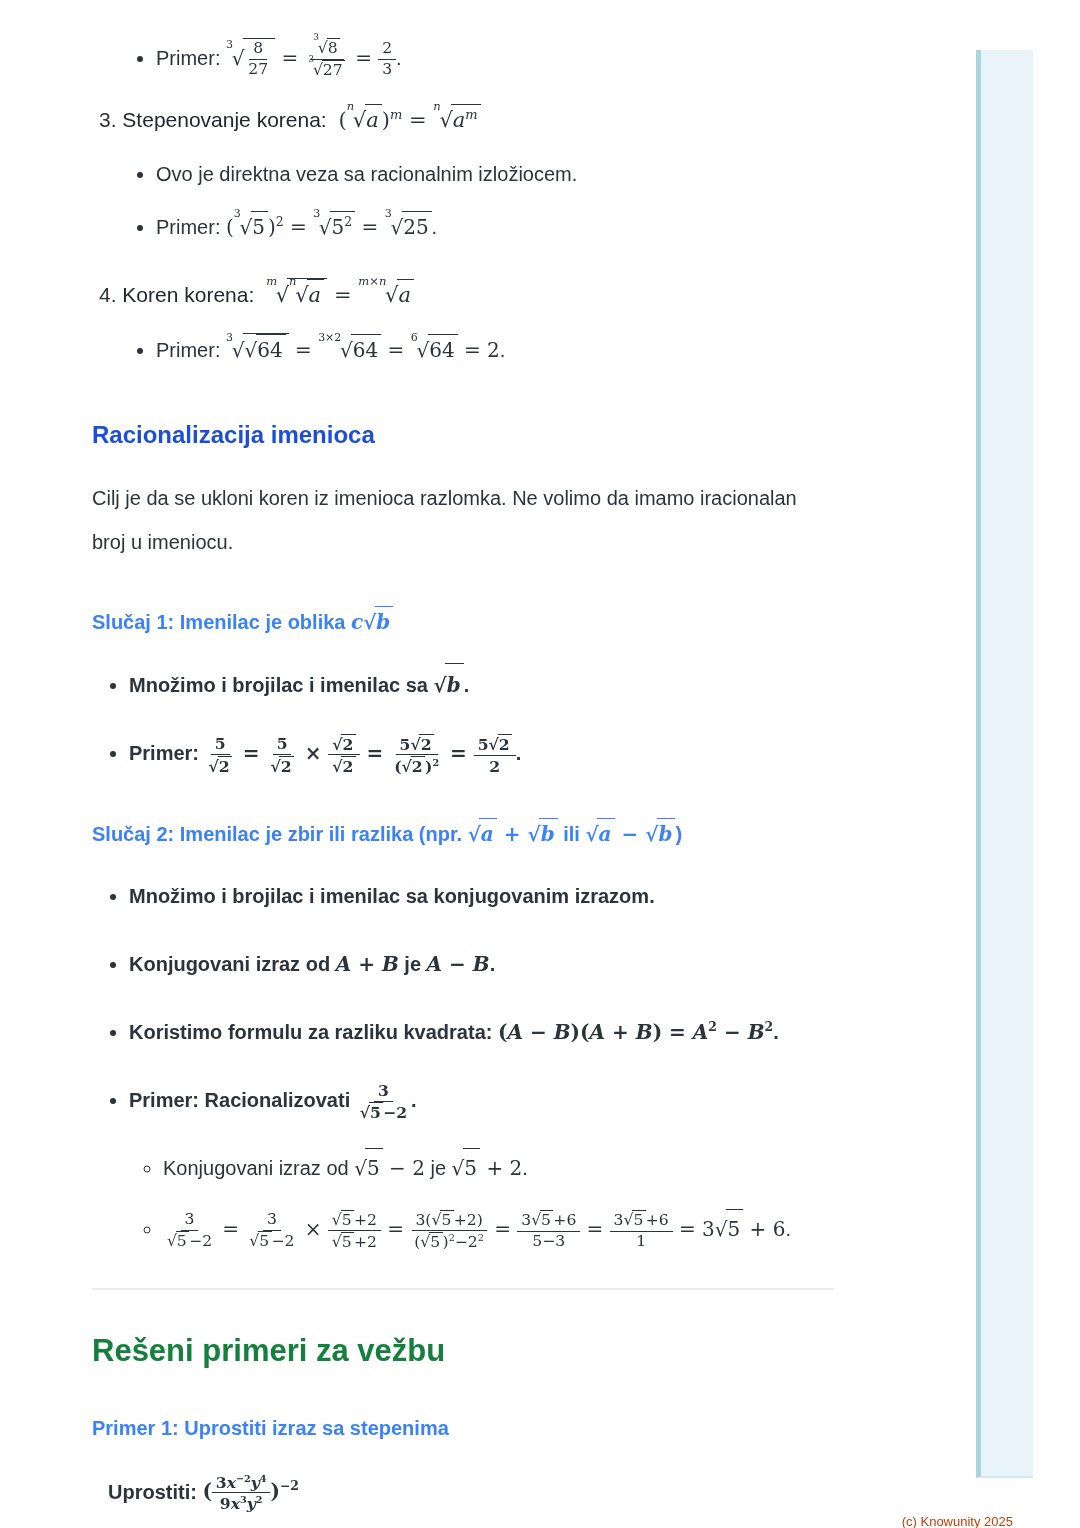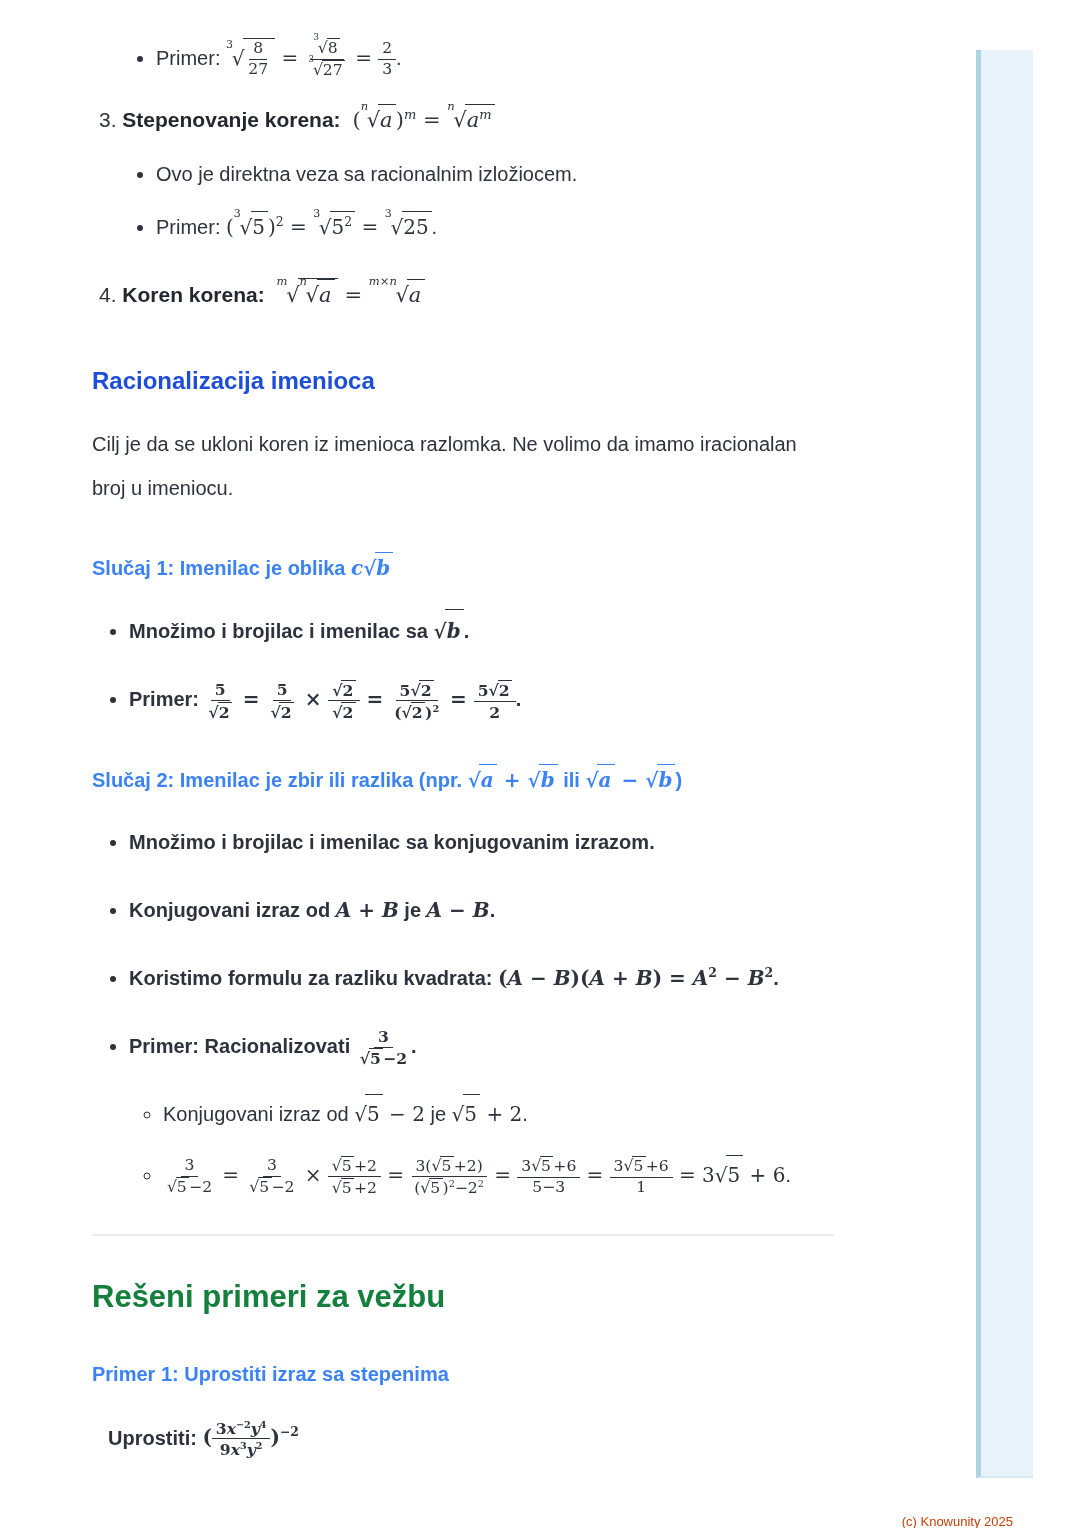--- a/index.html
+++ b/index.html
@@ -29,21 +29,21 @@
   ul.shallow{padding-left:21px;}
   ul.subs{list-style:circle outside;padding-left:50px;margin-top:22px;}
   ul.deep > li{margin:24px 0;}
   ul.shallow > li{margin:26px 16px;line-height:2.1;font-weight:bold;}
   ul.subs > li{margin:22px 0;line-height:1.9;}
   li::marker{color:#2d333c;}
 
   
   .rule{margin-top:16px;}
   .rule-head{margin-left:7px;font-size:21px;}
-  .rule-title{font-weight:700;color:#23272e;}
+  .rule-title{font-weight:400;color:#23272e;}
   .rule-math{margin-left:6px;}
   .rule4{margin-top:36px;}
   .rule ul.deep li{margin:22px 0;}
 
   h1.accent{font-size:31px;font-weight:700;margin:42px 0 0;line-height:1.25;}
   h2.accent{font-size:24px;font-weight:700;margin:54px 0 0;line-height:1.3;}
   h3{font-size:20px;font-weight:700;color:#3b82f6;margin:42px 0 0;line-height:1.5;}
   p.intro{margin:26px 0 0;line-height:2.2;}
   p.task{margin:30px 16px 0;font-weight:bold;}
 
@@ -87,20 +87,23 @@
         <li>Primer: <span class="mth">(<span class="sq"><sup class="ix">3</sup>√<span class="ov">5</span></span>)<sup>2</sup> = <span class="sq"><sup class="ix">3</sup>√<span class="ov">5<sup>2</sup></span></span> = <span class="sq"><sup class="ix">3</sup>√<span class="ov">25</span></span></span>.</li>
       </ul>
     </div>
 
     <div class="rule rule4">
       <div class="rule-head">
         <span class="rule-num">4.</span>
         <span class="rule-title">Koren korena:</span>
         <span class="mth rule-math"><span class="sq"><sup class="ix"><i>m</i></sup>√<span class="ov"><span class="sq"><sup class="ix"><i>n</i></sup>√<span class="ov"><i>a</i></span></span></span></span> = <span class="sq"><sup class="ix"><i>m</i>×<i>n</i></sup>√<span class="ov"><i>a</i></span></span></span>
       </div>
+      <ul class="deep">
+        <li>Primer: <span class="mth"><span class="sq"><sup class="ix">3</sup>√<span class="ov"><span class="sq">√<span class="ov">64</span></span></span></span> = <span class="sq"><sup class="ix">3×2</sup>√<span class="ov">64</span></span> = <span class="sq"><sup class="ix">6</sup>√<span class="ov">64</span></span> = 2</span>.</li>
+      </ul>
     </div>
 
     <h2 class="accent" style="color:#1d4ed8">Racionalizacija imenioca</h2>
 
     <p class="intro">Cilj je da se ukloni koren iz imenioca razlomka. Ne volimo da imamo iracionalan broj u imeniocu.</p>
 
     <h3>Slučaj 1: Imenilac je oblika <span class="mth"><i>c</i><span class="sq">√<span class="ov"><i>b</i></span></span></span></h3>
     <ul class="shallow" style="margin-top:22px">
       <li>Množimo i brojilac i imenilac sa <span class="mth"><span class="sq">√<span class="ov"><i>b</i></span></span></span>.</li>
       <li>Primer: <span class="mth"><span class="fr">

